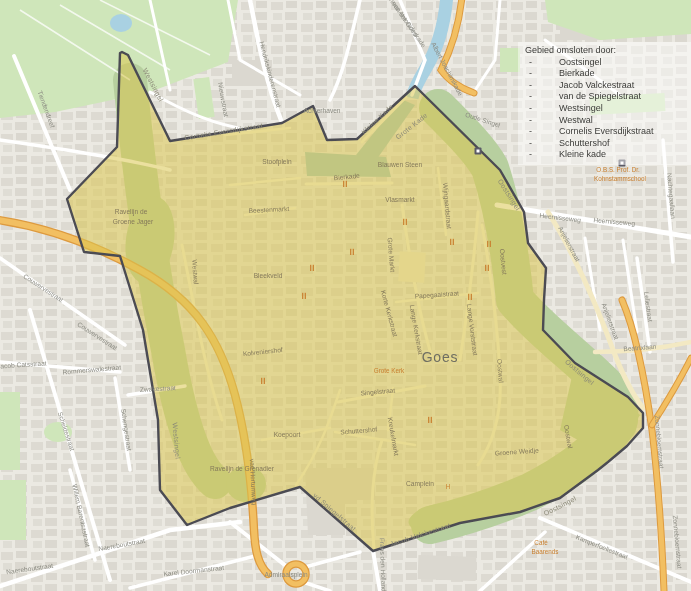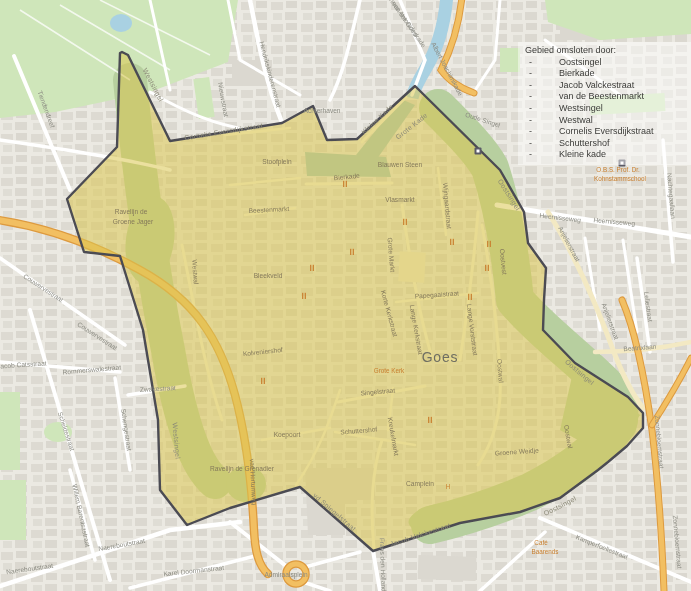--- a/index.html
+++ b/index.html
@@ -309,21 +309,21 @@
         <div class="lg-item">
           <span class="lg-dash">-</span>
           <span>Bierkade</span>
         </div>
         <div class="lg-item">
           <span class="lg-dash">-</span>
           <span>Jacob Valckestraat</span>
         </div>
         <div class="lg-item">
           <span class="lg-dash">-</span>
-          <span>van de Beestenmarkt</span>
+          <span>van de Spiegelstraat</span>
         </div>
         <div class="lg-item">
           <span class="lg-dash">-</span>
           <span>Westsingel</span>
         </div>
         <div class="lg-item">
           <span class="lg-dash">-</span>
           <span>Westwal</span>
         </div>
         <div class="lg-item">

